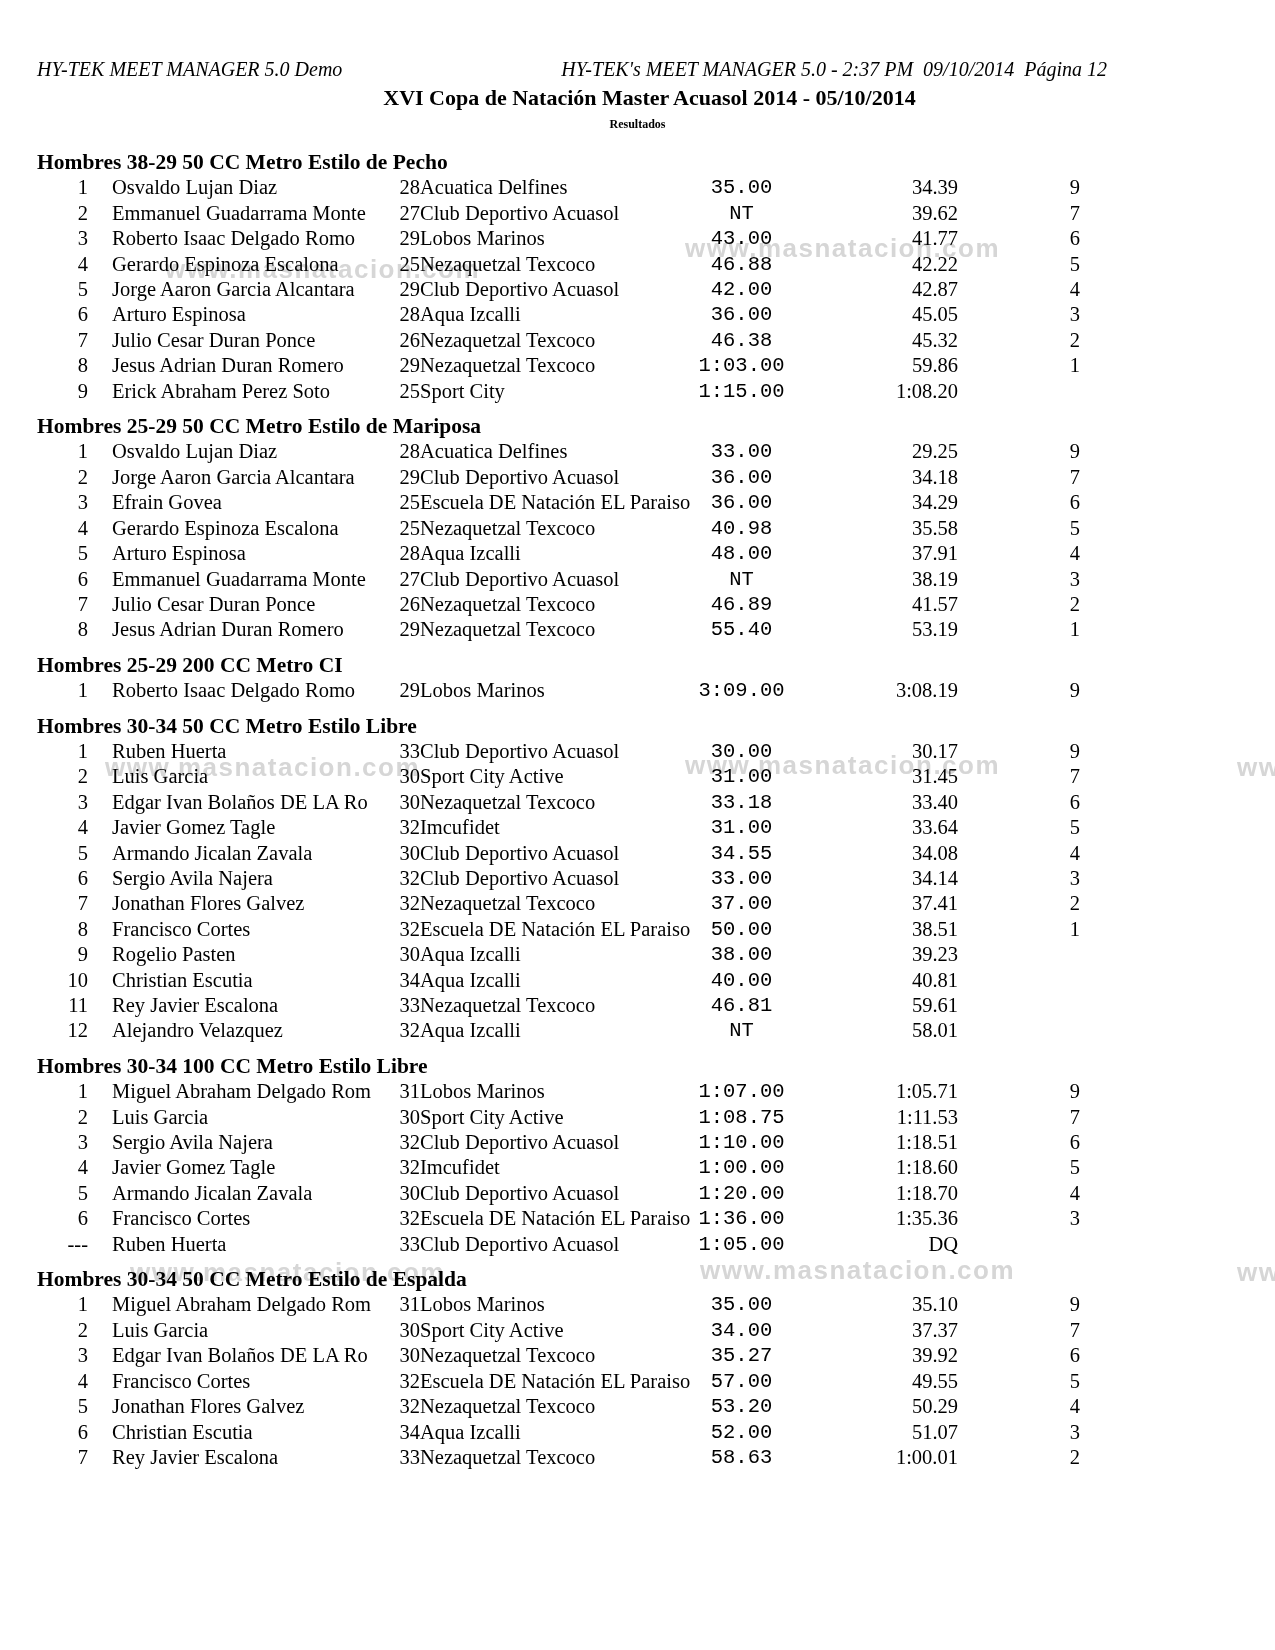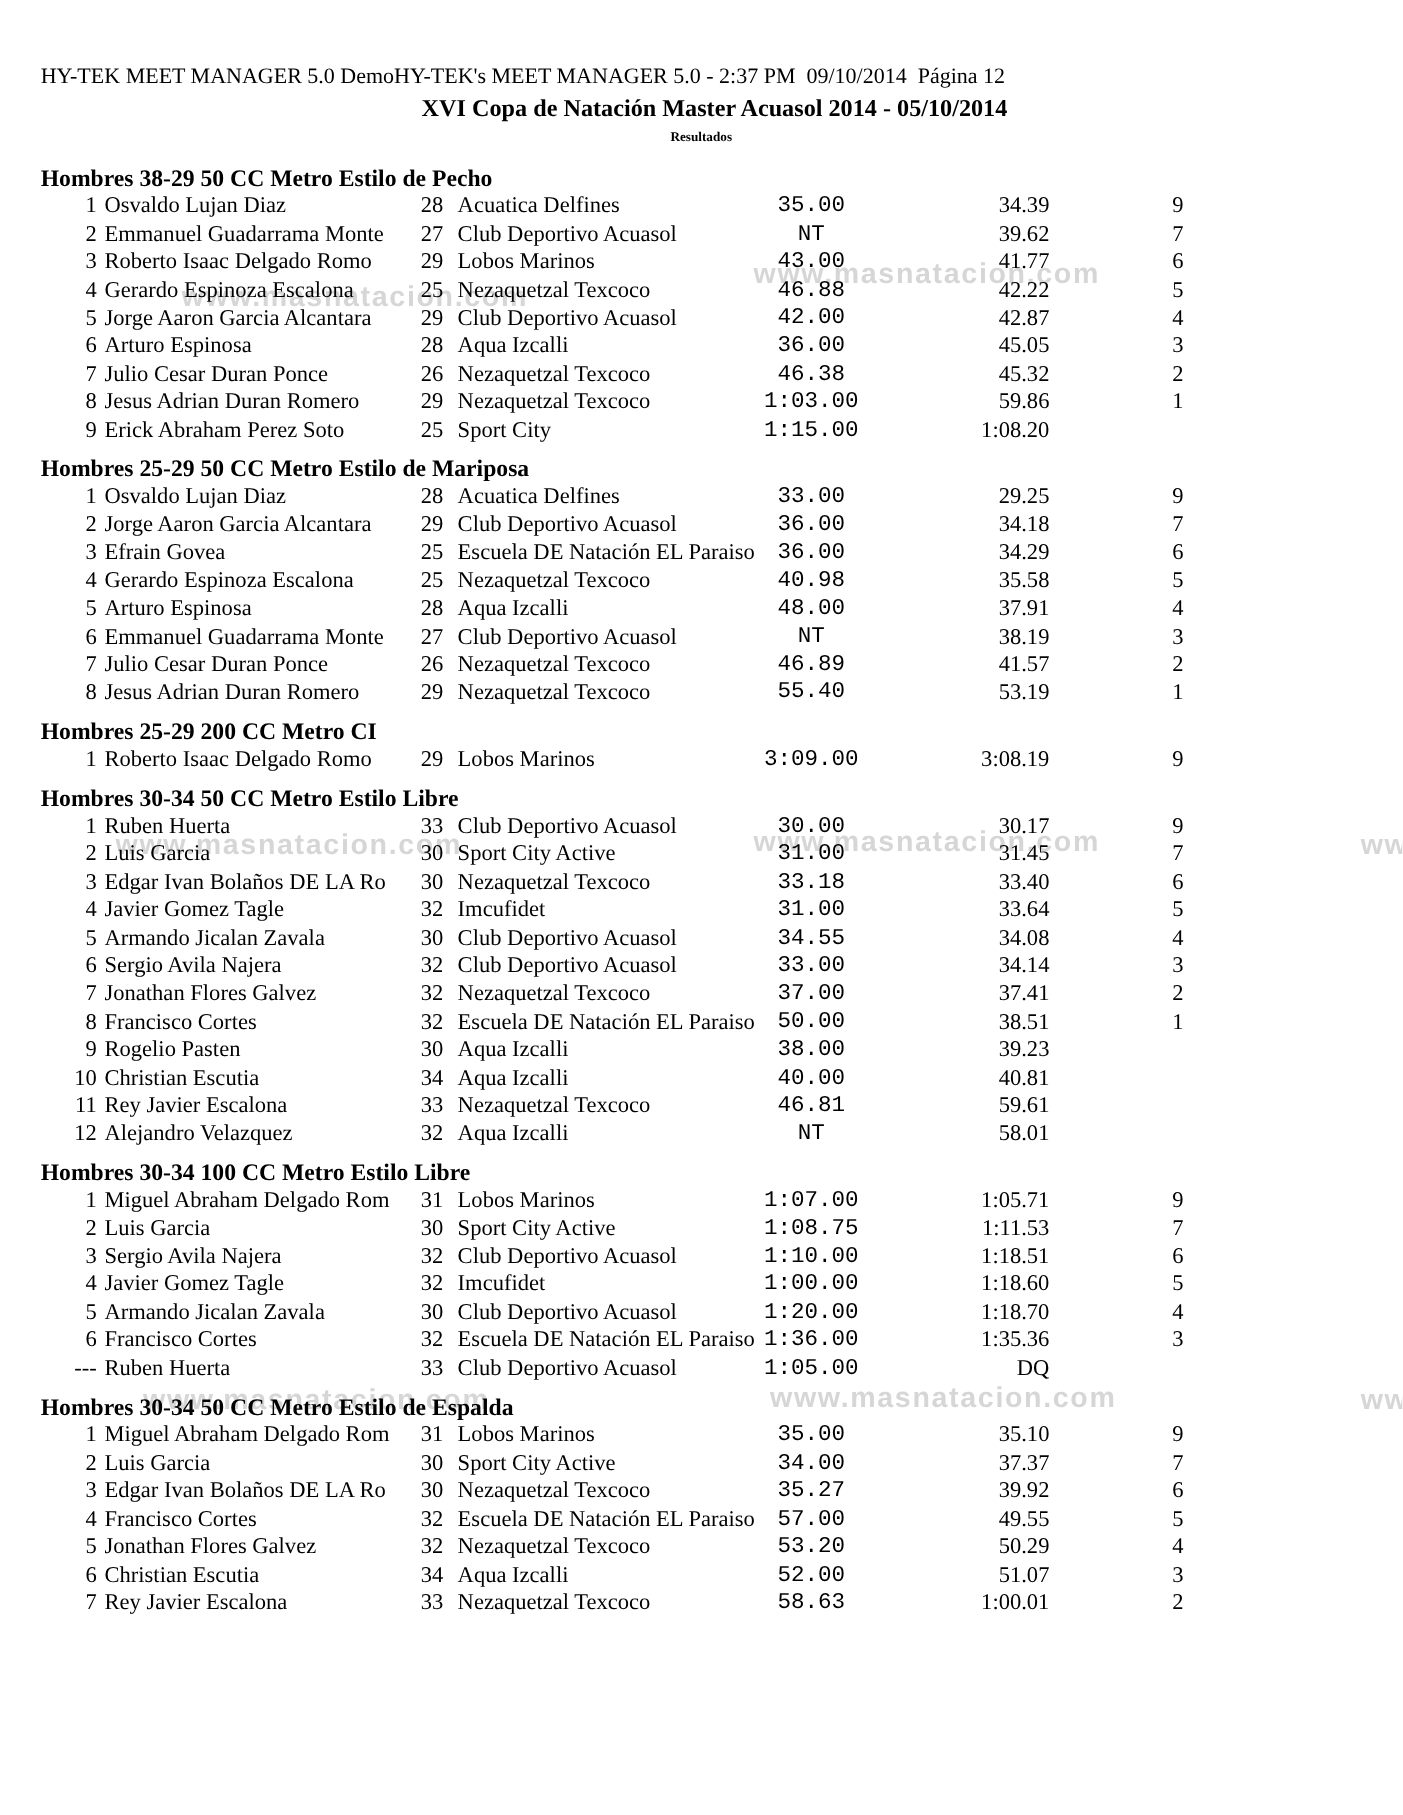--- a/index.html
+++ b/index.html
@@ -7,44 +7,44 @@
     position:relative;
     width:1275px; height:1650px;
     background:#ffffff;
     overflow:hidden;
     font-family:"Liberation Serif","DejaVu Serif",serif;
     color:#000000;
   }
   .ws-pre { white-space:pre; }
   #page-header {
     position:absolute; top:58px; left:37px; width:1070px;
-    display:flex; 
-    font-size:20px; line-height:22px;
+    display:flex; justify-content:space-between;
+    font-size:20px; line-height:22px;font-style:italic;
   }
   #meet-title {
     position:absolute; top:86px; left:12px; width:1275px;
     text-align:center; font-weight:bold; font-size:22px; line-height:24px;
   }
   #results-subtitle {
     position:absolute; top:114px; left:0; width:1275px;
     text-align:center; font-weight:bold; font-size:12px; line-height:20px;
   }
   #sections-container {
     position:absolute; top:150px; left:37px; width:1045px;
   }
   .section { margin-bottom:10px; }
   .section-title {
     font-weight:bold; font-size:21.5px; line-height:25.4px; white-space:nowrap;
   }
   .row { display:flex; font-size:20.5px; line-height:25.4px; }
   .cell { flex:none; }
   .c-place { width:51px;  text-align:right; }
-  .c-name  { width:270px; margin-left:7px;  white-space:nowrap; overflow:hidden; }
+  .c-name  { width:270px; margin-left:24px;  white-space:nowrap; overflow:hidden; }
   .c-age   { width:38px;  text-align:right; }
-  .c-team  { width:265px; margin-left:13px; white-space:nowrap; overflow:visible; }
+  .c-team  { width:265px; white-space:nowrap; overflow:visible; }
   .c-seed  { width:113px; text-align:center;font-family:Liberation Mono, monospace; }
   .c-final { width:160px; text-align:right; }
   .c-points{ width:122px; text-align:right; }
   .watermark {
     position:absolute;
     font-family:"Liberation Sans","DejaVu Sans",sans-serif;
     font-weight:bold; font-size:26px; letter-spacing:1.5px;
     white-space:nowrap; pointer-events:none;
   }
 </style>

